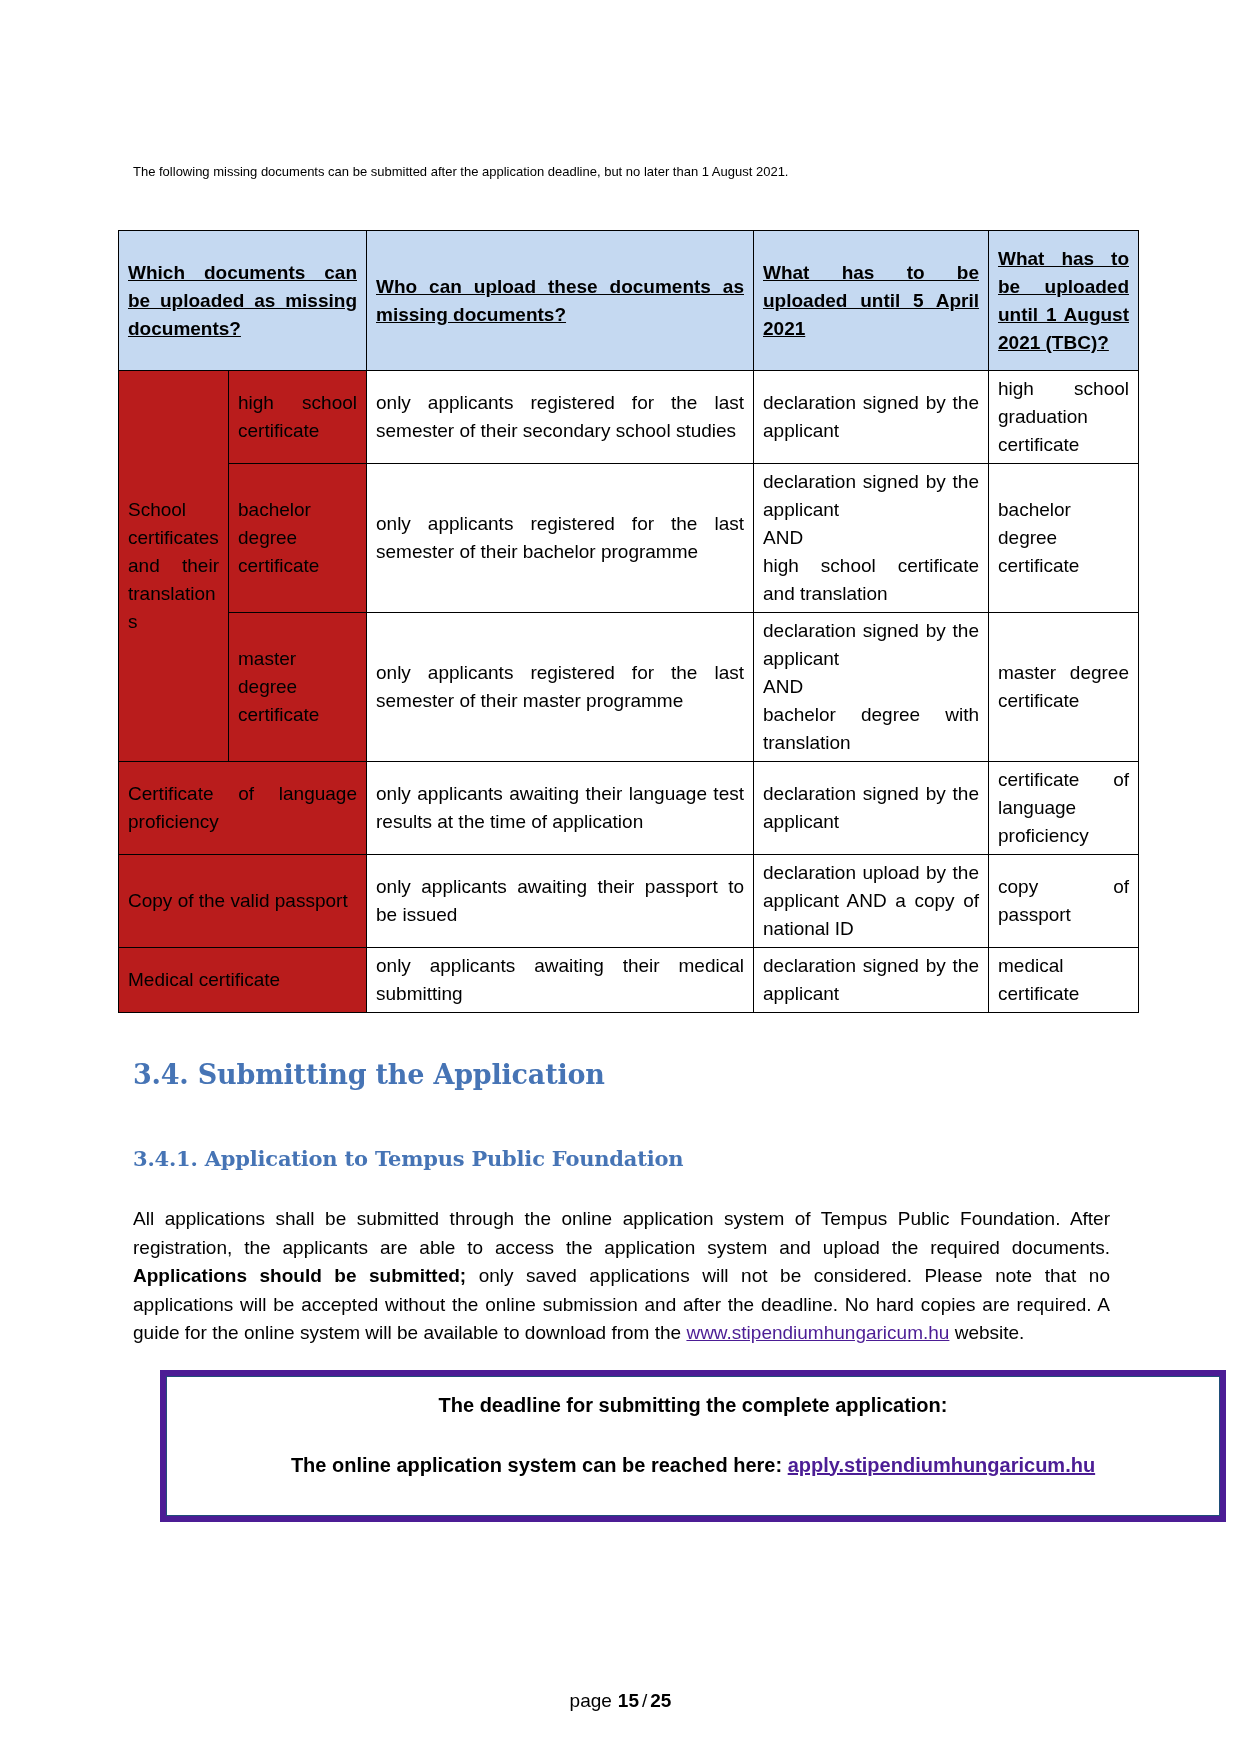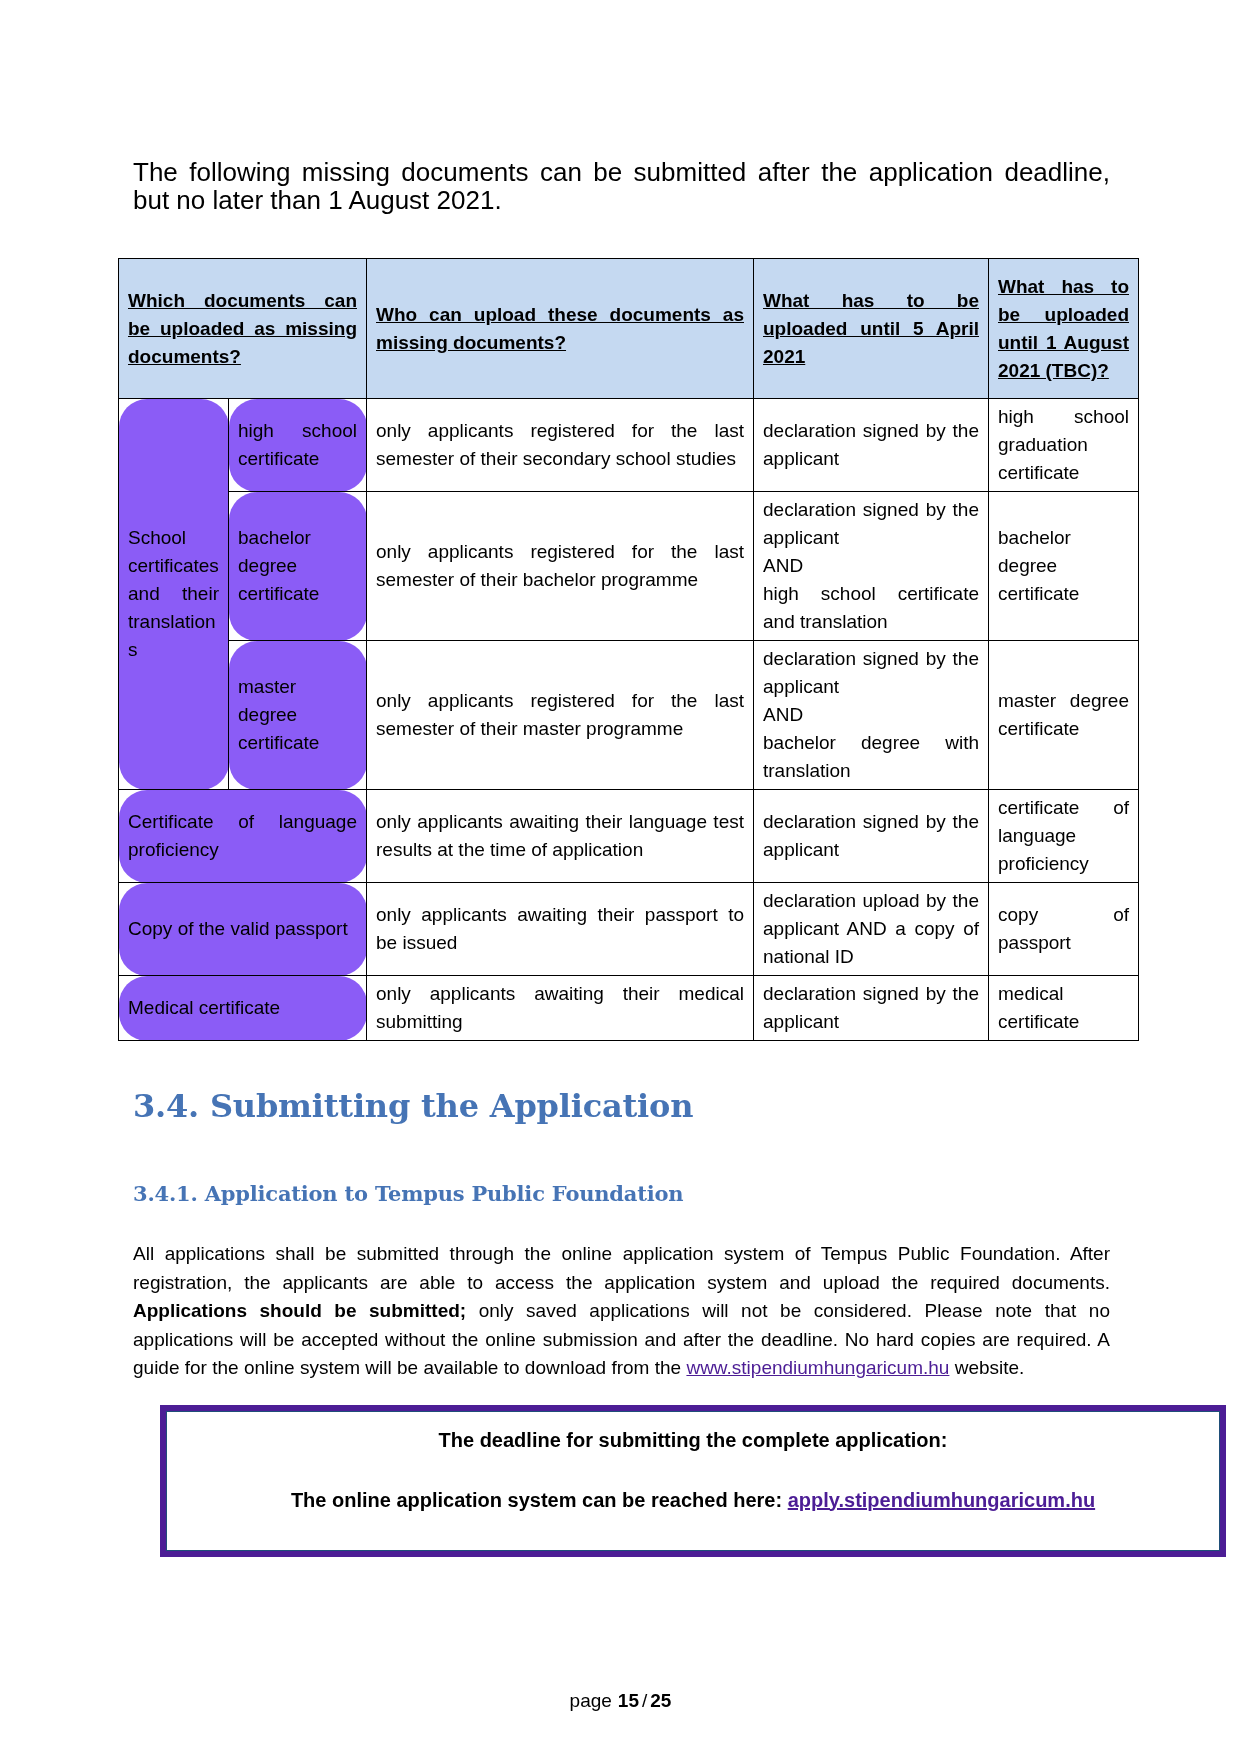--- a/index.html
+++ b/index.html
@@ -7,52 +7,52 @@
     position:relative;
     width:1241px;height:1754px;
     background:#ffffff;
     font-family:"Liberation Sans",sans-serif;
     color:#000;
     box-sizing:border-box;
     padding:158px 131px 0 133px;
     margin:0 auto;
     overflow:hidden;
   }
-  .intro{font-size:26px;line-height:28px;text-align:justify;margin:0;}
+  .intro{font-size:13px;line-height:28px;text-align:justify;margin:0;}
   table.docs{
     border-collapse:collapse;
     table-layout:fixed;
     width:1020px;
     margin:44px 0 0 -15px;
   }
   table.docs td, table.docs th{
     border:1px solid #000;
     padding:4px 9px;
     vertical-align:middle;
     font-size:19px;
     line-height:28px;
     text-align:justify;
     font-weight:normal;
     box-sizing:border-box;
     overflow:hidden;
   }
   table.docs th{background:#C5D9F1;font-weight:bold;}
-  td.blue{background:#8b5cf6;font-weight:bold;border-radius:28px;}
+  td.blue{background:#b91c1c;font-weight:bold;}
   td.group{overflow-wrap:anywhere;word-break:break-word;padding:4px 7px;}
   .preline{white-space:pre-line;}
   tr.rh{height:140px;text-decoration:underline;}
   tr.r1{height:92px;}
   tr.r2{height:138px;}
   tr.r3{height:142px;}
   tr.r4{height:86px;padding-left:28px;}
   tr.r5{height:86px;}
   tr.r6{height:60px;}
   h1.sec{
     font-family:"DejaVu Serif","Liberation Serif",serif;
-    color:#4674B5;font-size:32px;font-weight:bold;
+    color:#4674B5;font-size:27px;font-weight:bold;
     margin:46px 0 0 0;letter-spacing:-0.2px;
   }
   h2.sec{
     font-family:"DejaVu Serif","Liberation Serif",serif;
     color:#4674B5;font-size:21px;font-weight:bold;
     margin:56px 0 0 0;letter-spacing:-0.2px;
   }
   .bodytext{font-size:19px;line-height:28.5px;text-align:justify;margin:34px 0 0 0;}
   .bodytext b{font-weight:bold;}
   .link{color:#4c1d95;text-decoration:underline;cursor:pointer;}

